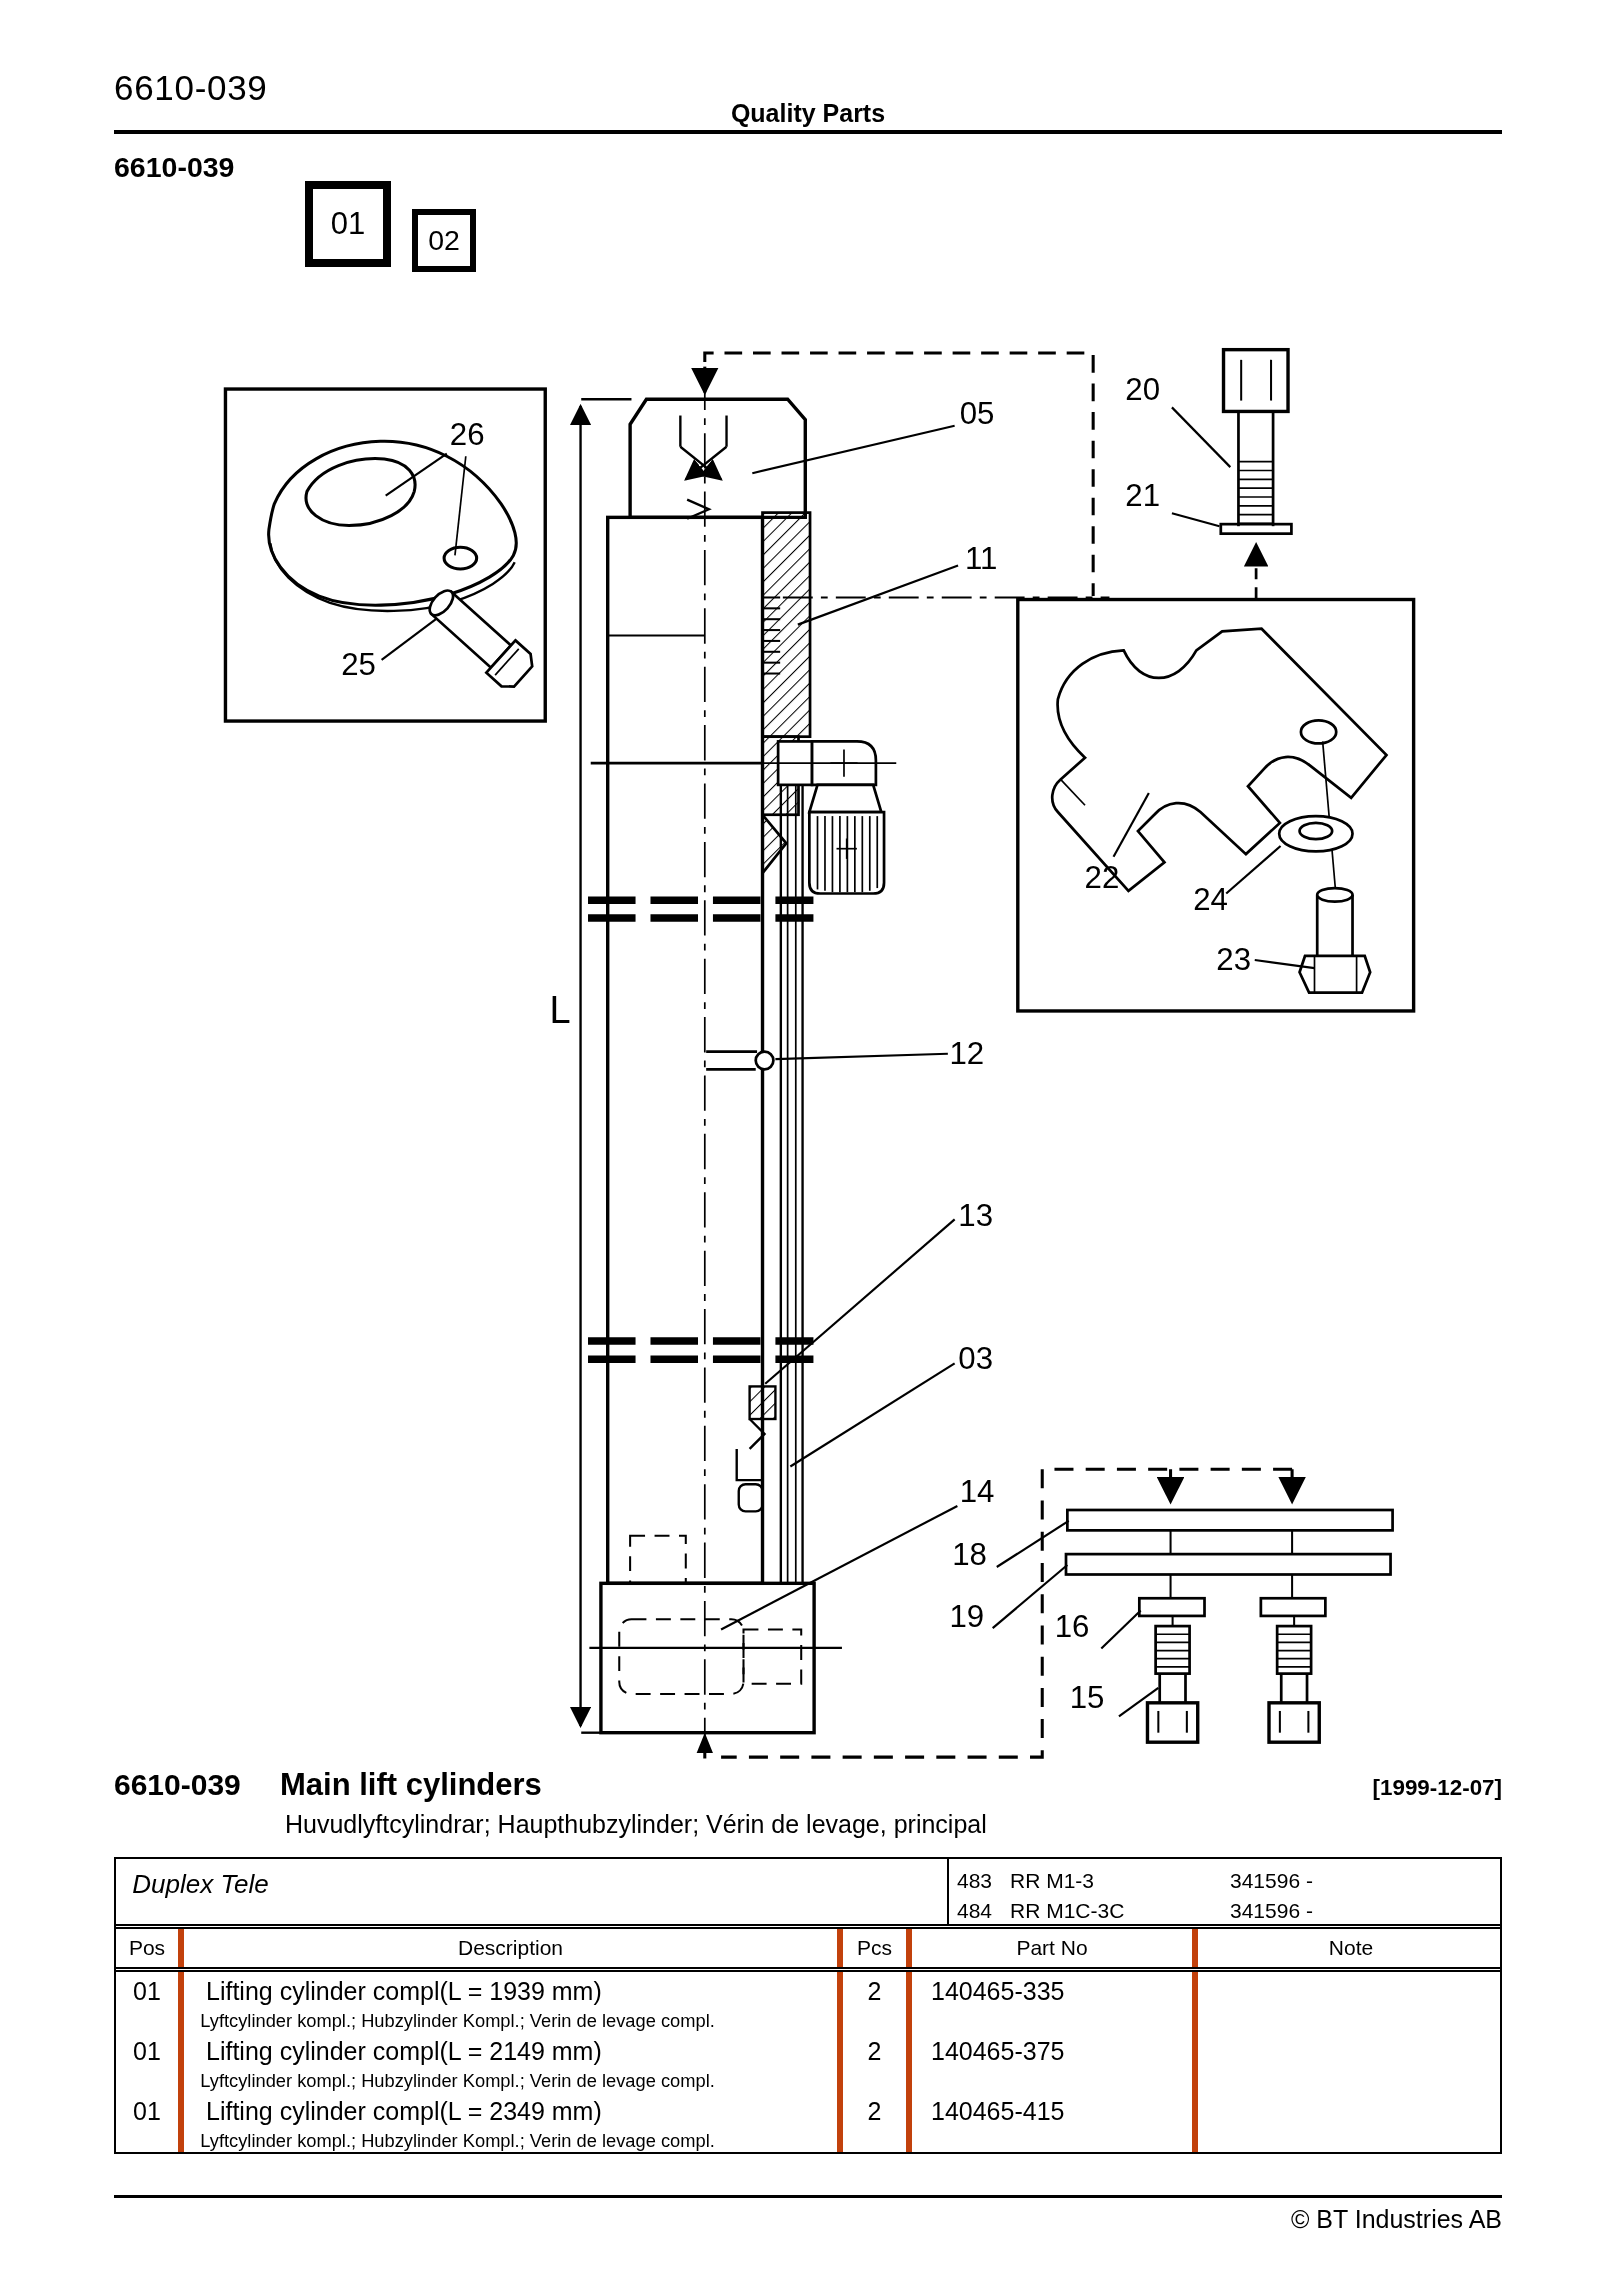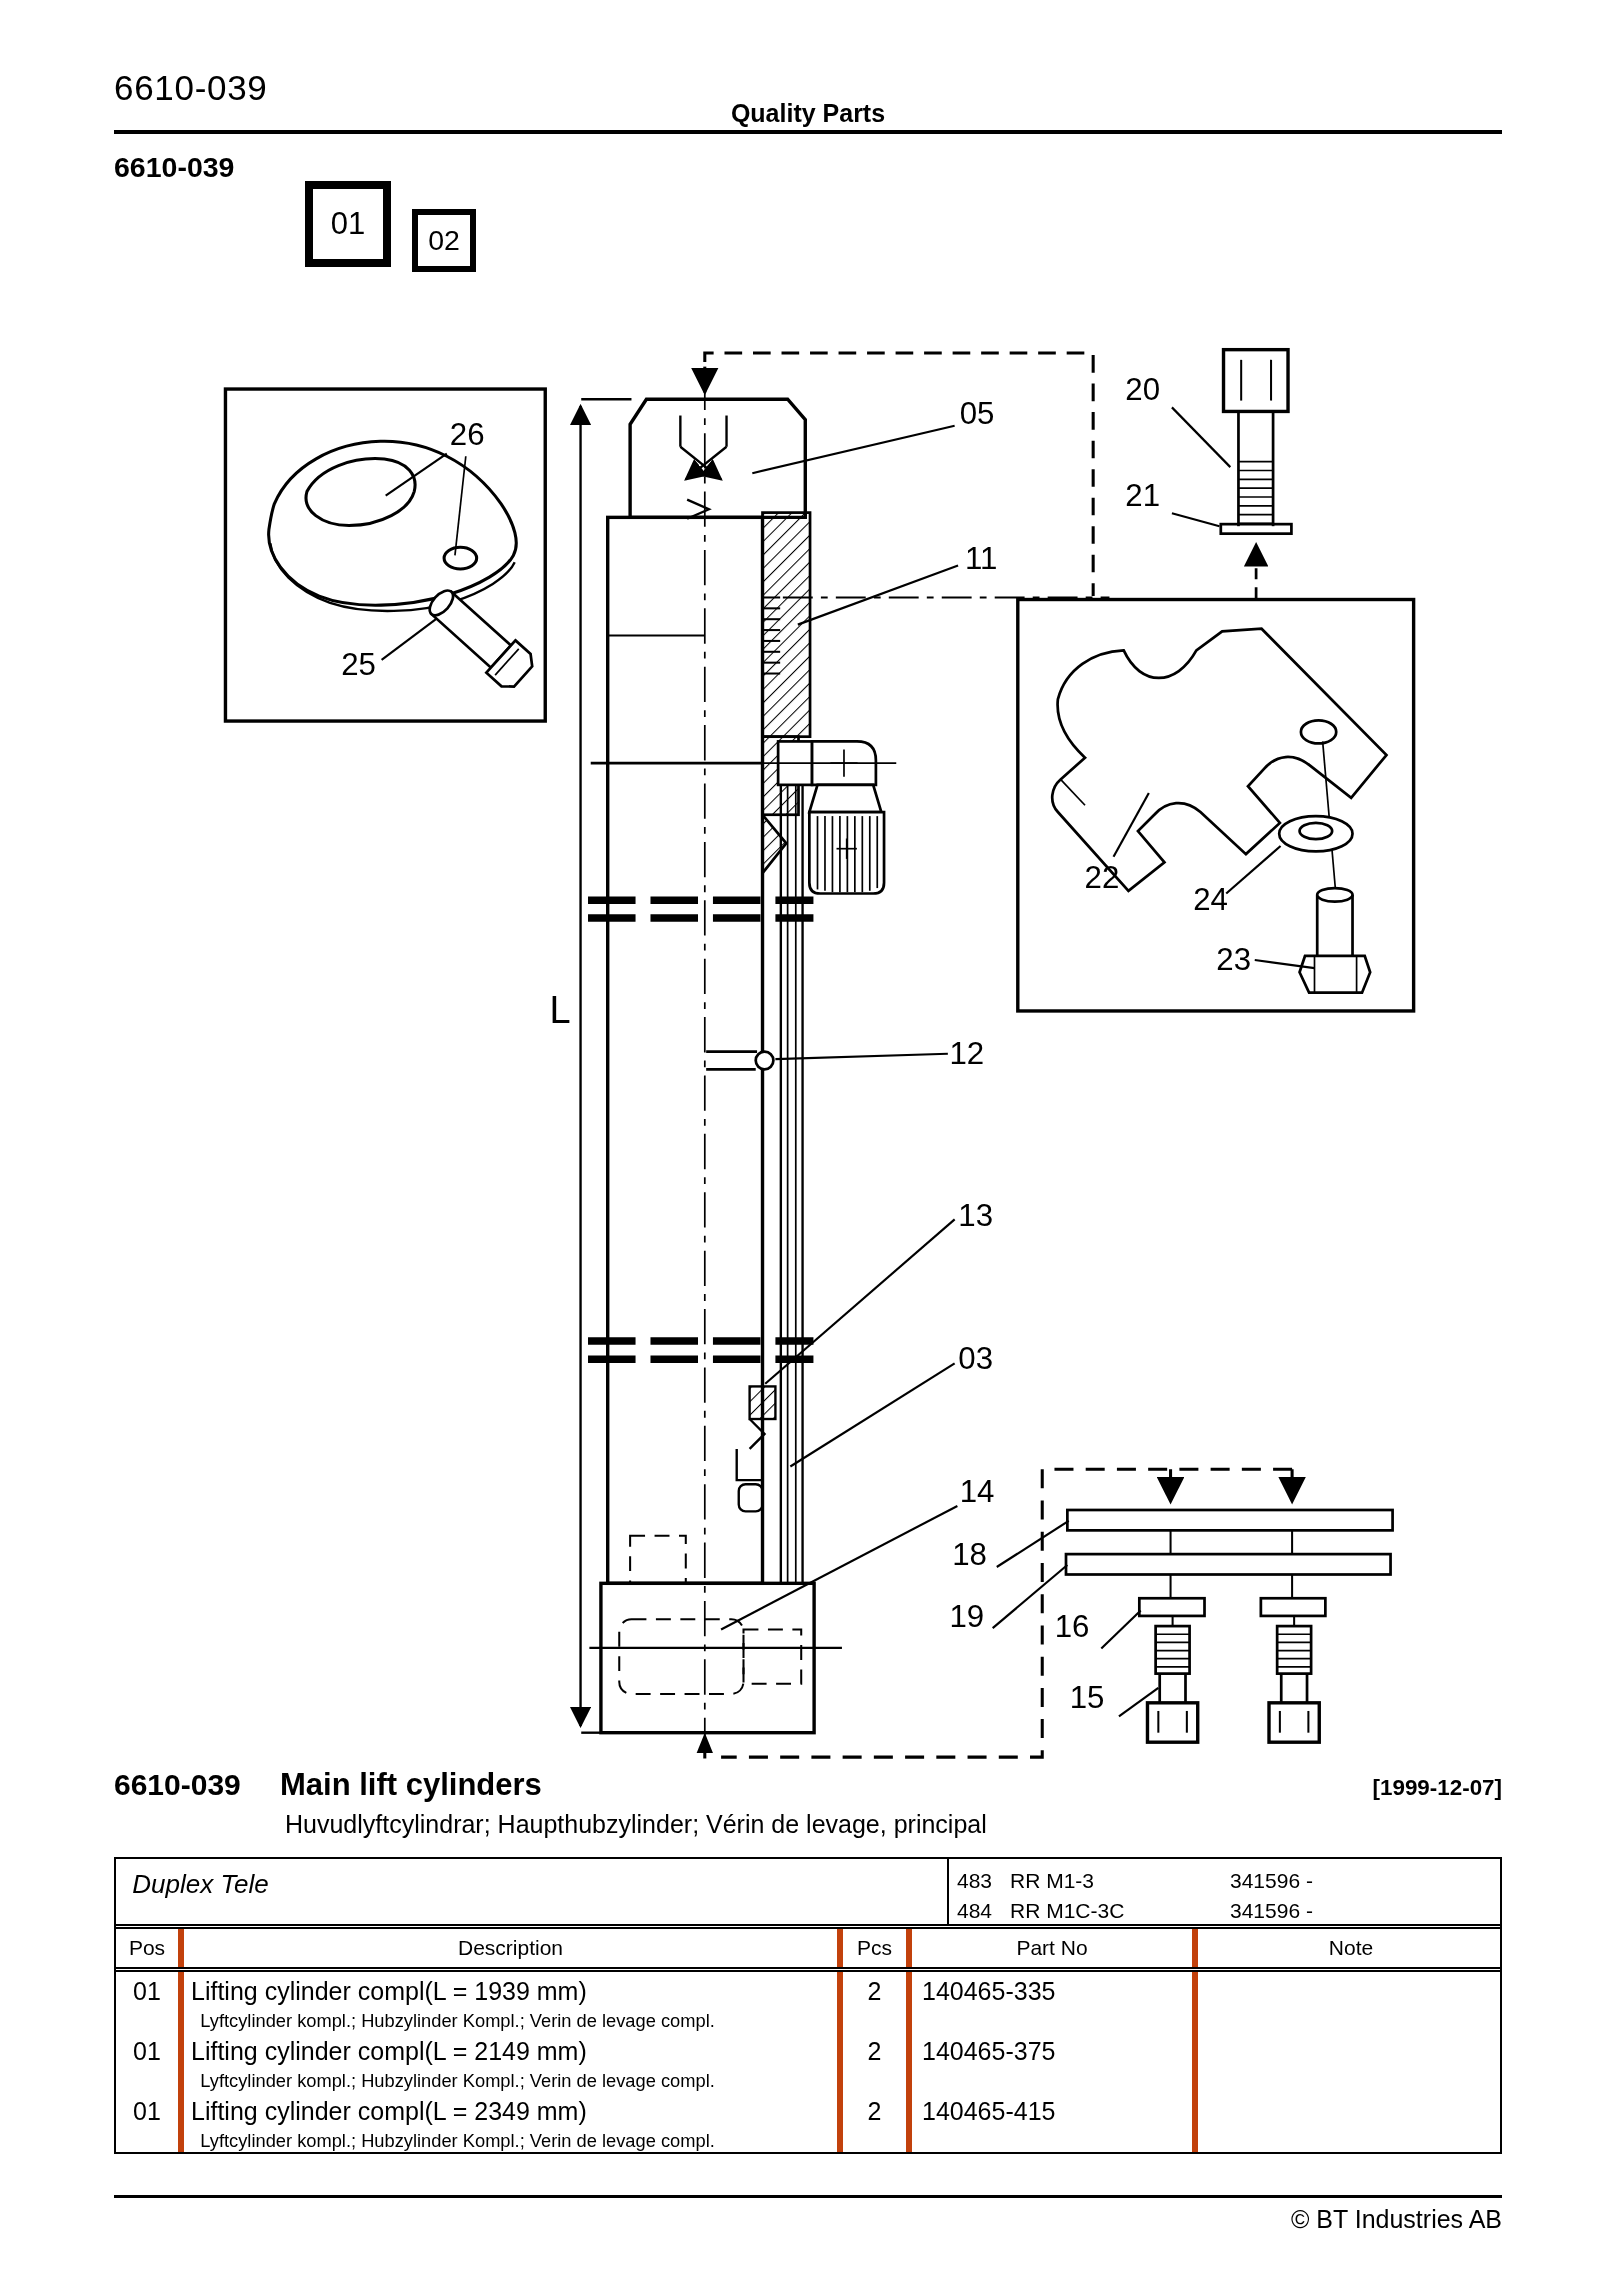--- a/index.html
+++ b/index.html
@@ -31,24 +31,24 @@
   .model-line{display:flex;padding-left:8px;height:30px;align-items:center;}
   .model-code{width:53px;}
   .model-name{width:220px;}
   .dblrule{border-top:2.7px solid #000;border-bottom:2px solid #000;height:4.8px;box-sizing:border-box;}
   .cols{display:grid;grid-template-columns:62px 659px 69px 286px 312px;}
   .hrow{height:38px;}
   .hcell{font-size:21px;display:flex;align-items:center;justify-content:center;}
   .vline{border-left:6px solid #c2410c;box-sizing:border-box;}
   .drows .cell{padding-top:5.4px;box-sizing:border-box;}
   .cell-pos{text-align:center;font-size:25px;}
-  .cell-desc .main{font-size:25px;padding-left:7px;}
+  .cell-desc .main{font-size:25px;padding-left:22px;}
   .cell-desc .sub{font-size:18.3px;padding-left:16.3px;padding-top:4.1px;}
   .cell-pcs{text-align:center;font-size:25px;}
-  .cell-part{font-size:25px;padding-left:10px;}
+  .cell-part{font-size:25px;padding-left:19px;}
   .cell-note{font-size:18.3px;}
   
   .ftr-rule{left:114px;top:2195px;width:1388px;height:3.4px;background:#000;}
   .ftr-text{left:114px;top:2205px;width:1388px;text-align:right;font-size:25px;}
   
   svg text{font-family:"Liberation Sans",sans-serif;}
   .callout{font-size:46px;}
   .dimlabel{font-size:56px;}
 </style>
 </head>

